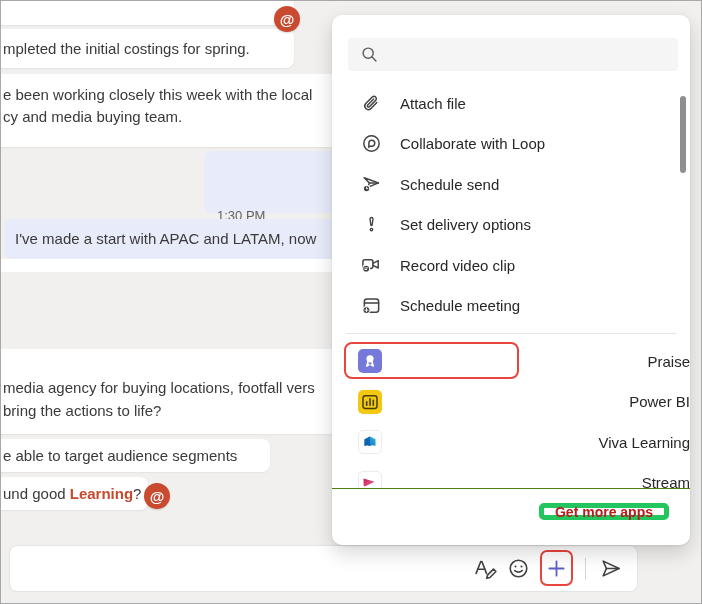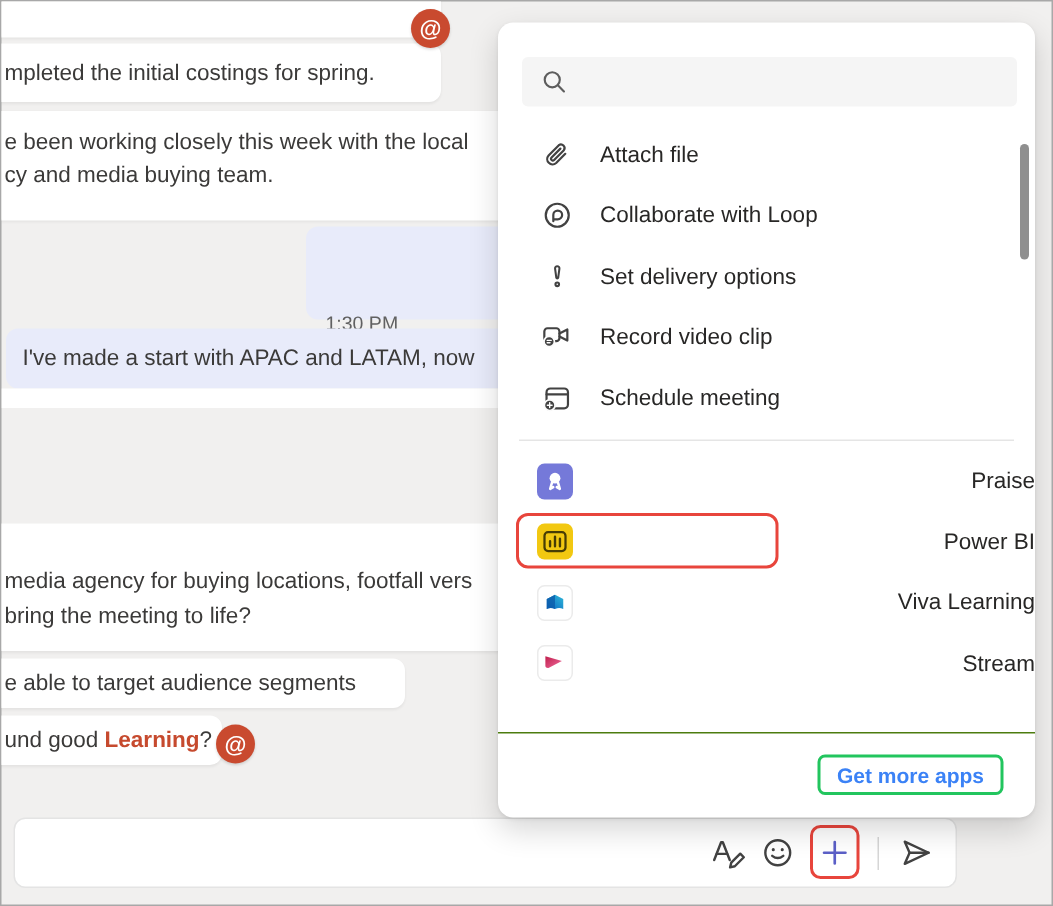--- a/index.html
+++ b/index.html
@@ -69,23 +69,23 @@
   .tile.powerbi{background:#f2c811;}
   .tile.plain{background:#fff;border:1px solid #ebebeb;}
   .pdivider{height:1px;background:#e5e5e5;margin:7px 14px;}
   .praise-box{
     position:absolute;left:12px;top:327px;width:175px;height:37px;box-sizing:border-box;
     border:2.5px solid #e8453c;border-radius:8px;pointer-events:none;z-index:3;
   }
   .scrollthumb{position:absolute;right:4px;top:81px;width:6px;height:77px;
     background:#8f8f8f;border-radius:4px;}
   .getmore{
-    position:absolute;right:21px;top:488px;height:27px;display:inline-flex;
-    align-items:center;padding:0 11px;background:#fff;border:2px solid #22c55e;
-    border-radius:5px;font-size:14px;font-weight:700;color:#3b82f6;cursor:pointer;
+    position:absolute;right:21px;top:488px;height:17px;display:inline-flex;
+    align-items:center;padding:0 11px;background:#fff;border:5px solid #22c55e;
+    border-radius:5px;font-size:14px;font-weight:700;color:#b91c1c;cursor:pointer;
     box-sizing:border-box;font-family:inherit;
   }
   
   .compose{
     position:absolute;left:8px;top:544px;width:629px;height:47px;background:#fff;
     border:1px solid #e4e4e4;border-radius:8px;box-sizing:border-box;z-index:2;
   }
   .cicon{position:absolute;display:flex;cursor:pointer;}
   .fmt{left:463px;top:11px;}
   .emo{left:497px;top:11px;}
@@ -115,21 +115,21 @@
     <div class="time">1:30 PM</div>
     <div class="msgtext">That would be a</div>
   </div>
 
   <div class="bubble lav bubbleB msgtext">I've made a start with APAC and LATAM, now</div>
 
   <div class="whiteband"></div>
 
   <div class="card card3">
     <div class="msgtext">media agency for buying locations, footfall vers</div>
-    <div class="msgtext">bring the meeting to life?</div>
+    <div class="msgtext">bring the actions to life?</div>
   </div>
 
   <div class="bubble bubble2 msgtext">e able to target audience segments</div>
 
   <div class="bubble bubble3 msgtext">
     <span>und good </span><span class="mention">Learning</span><span>?</span>
   </div>
   <div class="atbadge b1">@</div>
 
   <div class="popup">
@@ -157,20 +157,31 @@
       <div class="prow">
         <span class="aicon">
           <svg width="21" height="21" viewBox="0 0 20 20" fill="none" stroke="#424242" stroke-width="1.4" stroke-linecap="round" stroke-linejoin="round">
             <circle cx="10" cy="10" r="7.3"></circle>
             <path d="M7.5 13.8 V9.8 a2.8 2.8 0 1 1 2.8 2.8 H7.5"></path>
           </svg>
         </span>
         <span class="plabel">Collaborate with Loop</span>
       </div>
 
+      <div class="prow">
+        <span class="aicon">
+          <svg width="21" height="21" viewBox="0 0 20 20" fill="none" stroke="#424242" stroke-width="1.4" stroke-linecap="round" stroke-linejoin="round">
+            <path d="M3 3.6 L16.6 8.5 L6.4 12.8 L8 8.6 Z"></path>
+              <path d="M8 8.6 L16.6 8.5"></path>
+            <circle cx="5.3" cy="13.9" r="3.1" fill="#424242" stroke="#fbfbfb" stroke-width="1.1"></circle>
+            <path d="M5.3 12.6 V14 H6.5" stroke="#fff" stroke-width="0.9"></path>
+          </svg>
+        </span>
+        <span class="plabel">Schedule send</span>
+      </div>
 
       <div class="prow">
         <span class="aicon">
           <svg width="21" height="21" viewBox="0 0 20 20" fill="none" stroke="#424242" stroke-width="1.3" stroke-linecap="round" stroke-linejoin="round">
             <path d="M10 3.3 c.85 0 1.5.72 1.38 1.56 l-.78 5.7 a.62.62 0 0 1-1.2 0 l-.78-5.7 C8.5 4.02 9.15 3.3 10 3.3 Z"></path>
             <circle cx="10" cy="14.8" r="1.15"></circle>
           </svg>
         </span>
         <span class="plabel">Set delivery options</span>
       </div>

